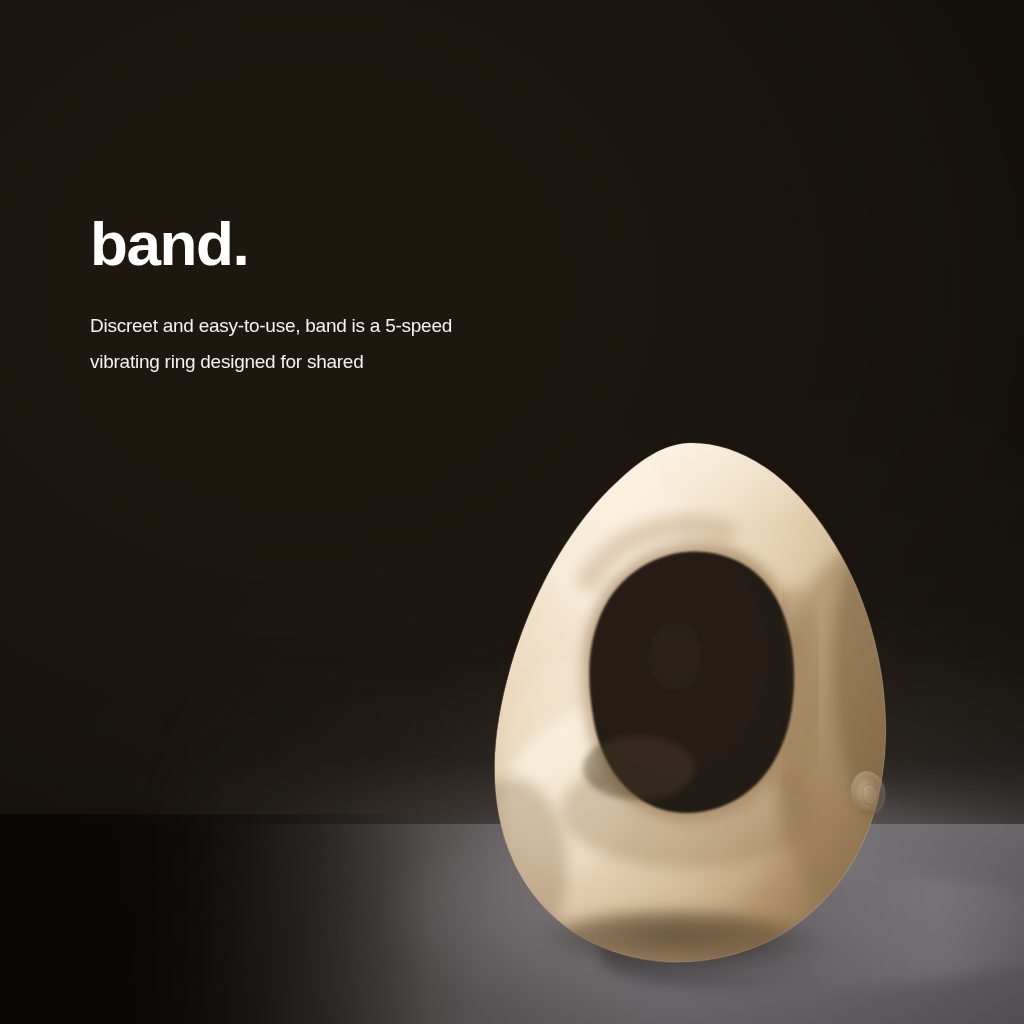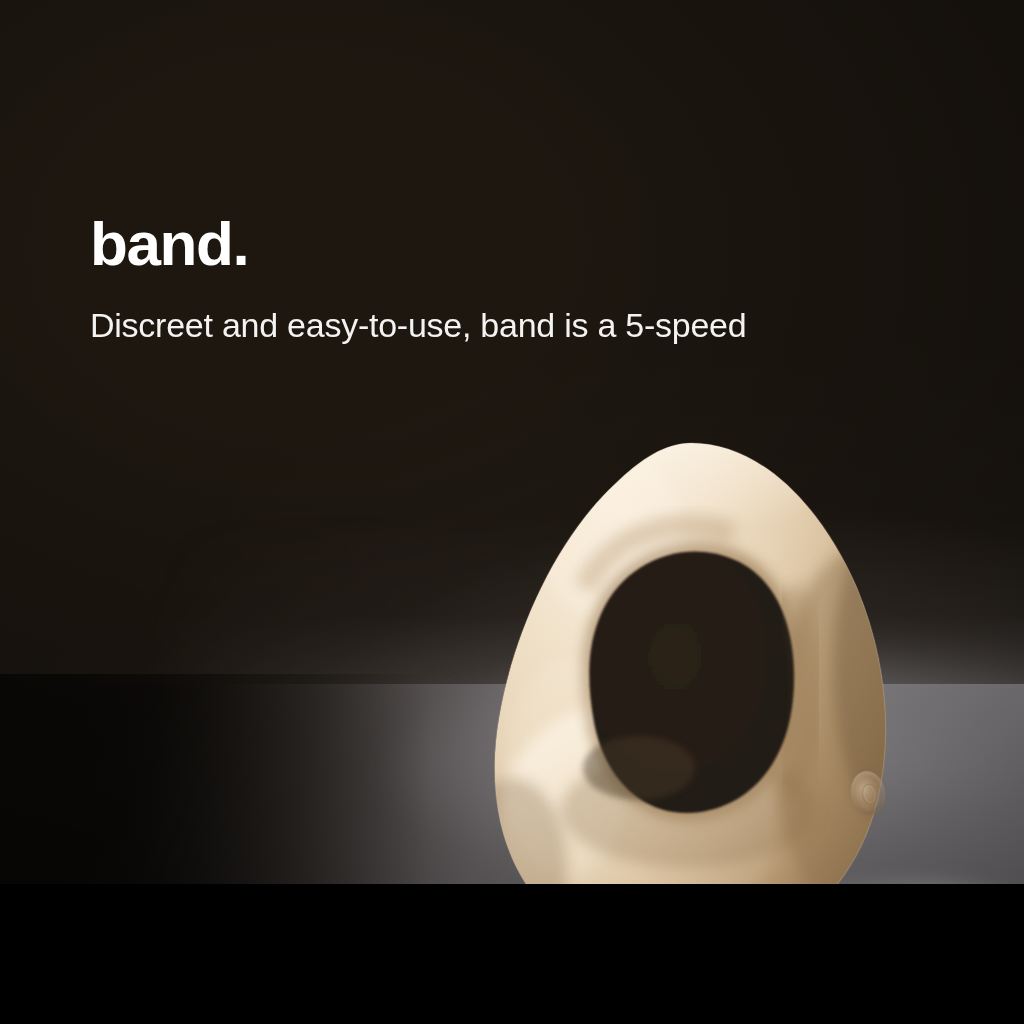--- a/index.html
+++ b/index.html
@@ -1,21 +1,21 @@
 <!DOCTYPE html>
 <html><head>
 <meta charset="utf-8">
 <title>band</title>
 <style>
   html,body{margin:0;padding:0;background:#000;}
   *{box-sizing:border-box;}
 
   #stage{
     position:relative;
-    width:1024px;height:884px;
+    width:1024px;height:1024px;
     overflow:hidden;
     background:#0369a1;
     font-family:"Liberation Sans", sans-serif;
     -webkit-font-smoothing:antialiased;
   }
 
   
   .bg-base{
     position:absolute;inset:0;
     background:#1d1710;
@@ -137,21 +137,21 @@
   .headline{
     margin:0;
     font-size:62px;
     line-height:64px;
     font-weight:700;
     letter-spacing:-1.4px;
     color:#ffffff;
   }
   .subcopy{
     margin:32px 0 0 0;
-    font-size:34px;
+    font-size:19px;
     line-height:35.5px;
     font-weight:400;
     letter-spacing:-0.25px;
     color:#f4f3f1;
     max-width:600px;
   }
   .subcopy .ln{display:block;white-space:nowrap;}
 </style>
 </head>
 <body>
@@ -302,16 +302,17 @@
 
     <div class="prod-ao"></div>
     <div class="prod-button"></div>
   </div>
 
   <div id="copy">
     <h1 class="headline">band.</h1>
 
     <p class="subcopy">
       <span class="ln">Discreet and easy-to-use, band is a 5-speed</span>
+      <span class="ln">vibrating ring designed for shared</span>
     </p>
   </div>
 
 </div>
 
 </body></html>

